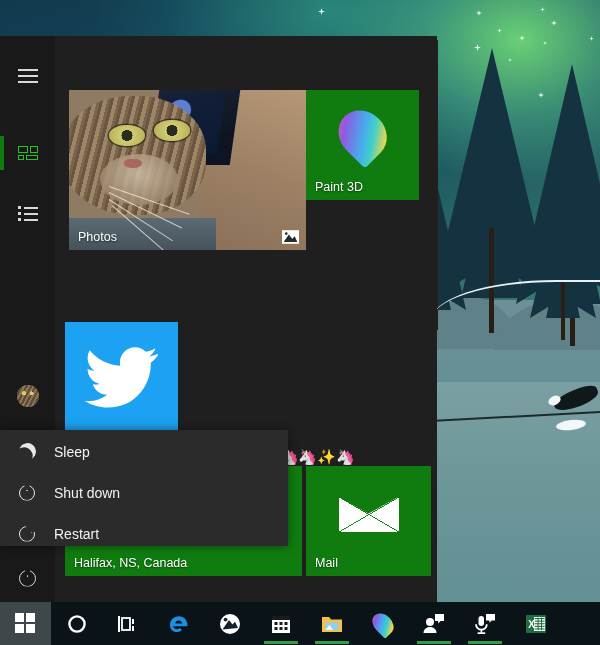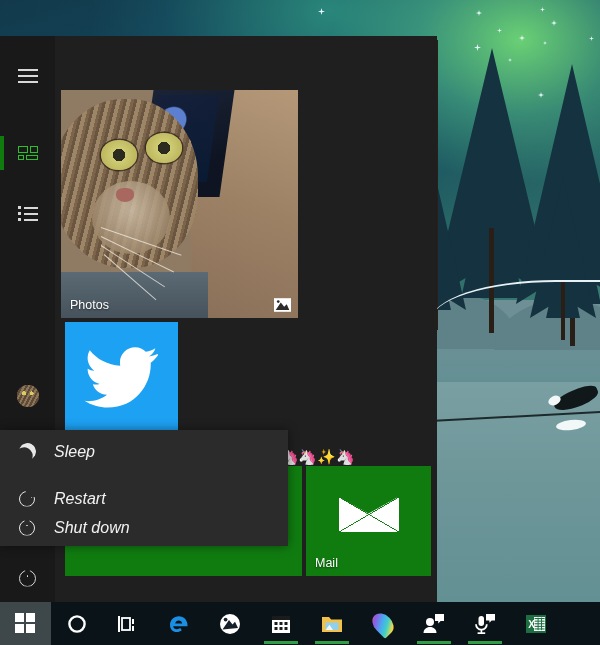--- a/index.html
+++ b/index.html
@@ -250,21 +250,21 @@
   #powermenu {
     position: absolute; left: 0; top: 430px; width: 288px; height: 116px;
     background: #2b2b2b;
     box-shadow: 0 0 10px rgba(0,0,0,.45);
   }
   .pm-item {
     position: relative; height: 35px; display: flex; align-items: center;
     padding-left: 16px; cursor: pointer;
   }
   .pm-ico { width: 24px; height: 24px; position: relative; flex: 0 0 24px; margin-right: 14px; }
-  .pm-label { color: #f2f2f2; font-size: 16px; font-style: italic; }
+  .pm-label { color: #f2f2f2; font-size: 14px; }
 
   .moon { position: absolute; left: 3px; top: 3px; width: 17px; height: 17px; border-radius: 50%;
     box-shadow: inset -4.5px 3px 0 0 #e8e8e8; transform: rotate(-18deg); }
   .pwr2 { position: absolute; left: 3px; top: 4px; width: 16px; height: 16px;
     border: 1.6px solid #e8e8e8; border-radius: 50%;
     clip-path: polygon(0 0, 34% 0, 34% 36%, 66% 36%, 66% 0, 100% 0, 100% 100%, 0 100%); }
   .pwr2::after { content: ""; position: absolute; left: 50%; top: -5px; margin-left: -0.8px;
     width: 1.6px; height: 10px; background: #e8e8e8; }
   .restart { position: absolute; left: 3px; top: 4px; width: 16px; height: 16px;
     border: 1.6px solid #e8e8e8; border-radius: 50%;
@@ -387,21 +387,21 @@
       </div>
 
       <div class="rail-btn" style="top:518px;">
         <div class="pwr-ico"></div>
       </div>
     </div>
 
     <div id="tilepane">
 
 
-      <div class="tile" style="left:6px;top:54px;width:237px;height:228px;">
+      <div class="tile" style="left:14px;top:54px;width:237px;height:160px;">
         <div class="cat-photo">
           <div class="cat-couch"></div>
           <div class="cat-laptop"></div>
           <div class="cat-screen"></div>
           <div class="cat-floor"></div>
           <div class="cat-head"></div>
           <div class="cat-eye" style="left:17%;top:22%;"></div>
           <div class="cat-eye" style="left:36%;top:19%;"></div>
           <div class="cat-muzzle"></div>
           <div class="cat-nose"></div>
@@ -413,67 +413,73 @@
         <div class="tile-label">Photos</div>
         <div class="tile-badge">
           <svg viewBox="0 0 20 16" width="17" height="14">
             <rect x="0" y="0" width="20" height="16" fill="#fff"></rect>
             <polygon points="2,14 8,5 12,10 15,7 18,14" fill="#2b2b2b"></polygon>
             <circle cx="5" cy="4" r="1.6" fill="#2b2b2b"></circle>
           </svg>
         </div>
       </div>
 
+      <div class="tile" style="left:251px;top:54px;width:113px;height:110px;">
+        <div class="p3-bg"></div>
+        <div class="p3-drop"></div>
+        <div class="tile-label">Paint 3D</div>
+      </div>
 
 
       <div class="tile" style="left:10px;top:286px;width:113px;height:110px;">
         <div class="tw-bg"></div>
         <div class="tw-bird">
           <svg viewBox="0 0 24 20" width="100%" height="100%">
             <path fill="#ffffff" d="M23.6 2.6c-.9.4-1.8.7-2.8.8 1-.6 1.8-1.6 2.1-2.7-.9.6-2 1-3.1 1.2C19 1 17.7.4 16.3.4c-2.7 0-4.9 2.2-4.9 4.9 0 .4 0 .8.1 1.1C7.4 6.2 3.9 4.3 1.6 1.4c-.4.7-.7 1.6-.7 2.5 0 1.7.9 3.2 2.2 4.1-.8 0-1.6-.2-2.2-.6v.1c0 2.4 1.7 4.4 3.9 4.8-.4.1-.8.2-1.3.2-.3 0-.6 0-.9-.1.6 2 2.4 3.4 4.6 3.4-1.7 1.3-3.8 2.1-6.1 2.1-.4 0-.8 0-1.2-.1 2.2 1.4 4.8 2.2 7.5 2.2 9.1 0 14-7.5 14-14v-.6c1-.7 1.8-1.6 2.4-2.5z"></path>
           </svg>
         </div>
       </div>
 
 
       <div class="group-title" style="left:225px;top:412px;font-size:15px;">🦄🦄✨🦄</div>
 
       <div class="tile" style="left:10px;top:430px;width:237px;height:110px;">
         <div class="weather-bg"></div>
+        <div class="tile-label">Halifax, NS, Canada</div>
       </div>
 
       <div class="tile" style="left:251px;top:430px;width:125px;height:110px;">
         <div class="mail-bg"></div>
         <div class="env">
             <div class="env-flap"></div>
           </div>
         <div class="tile-label">Mail</div>
       </div>
 
     </div>
   </div>
 
   <div id="powermenu">
     <div class="pm-item" style="top:4px;">
       <div class="pm-ico">
           <div class="moon"></div>
         </div>
       <div class="pm-label">Sleep</div>
     </div>
+    <div class="pm-item" style="top:10px;">
+      <div class="pm-ico">
+          <div class="pwr2"></div>
+        </div>
+      <div class="pm-label">Shut down</div>
+    </div>
     <div class="pm-item" style="top:16px;">
       <div class="pm-ico">
           <div class="restart"></div>
         </div>
       <div class="pm-label">Restart</div>
-    </div>
-    <div class="pm-item" style="top:10px;">
-      <div class="pm-ico">
-          <div class="pwr2"></div>
-        </div>
-      <div class="pm-label">Shut down</div>
     </div>
   </div>
 
   <div id="taskbar">
 
     <div class="tb-start">
       <div class="winlogo">
         <i style="left:0;top:0;"></i>
           <i style="left:11px;top:0;"></i>
         <i style="left:0;top:11px;"></i>

